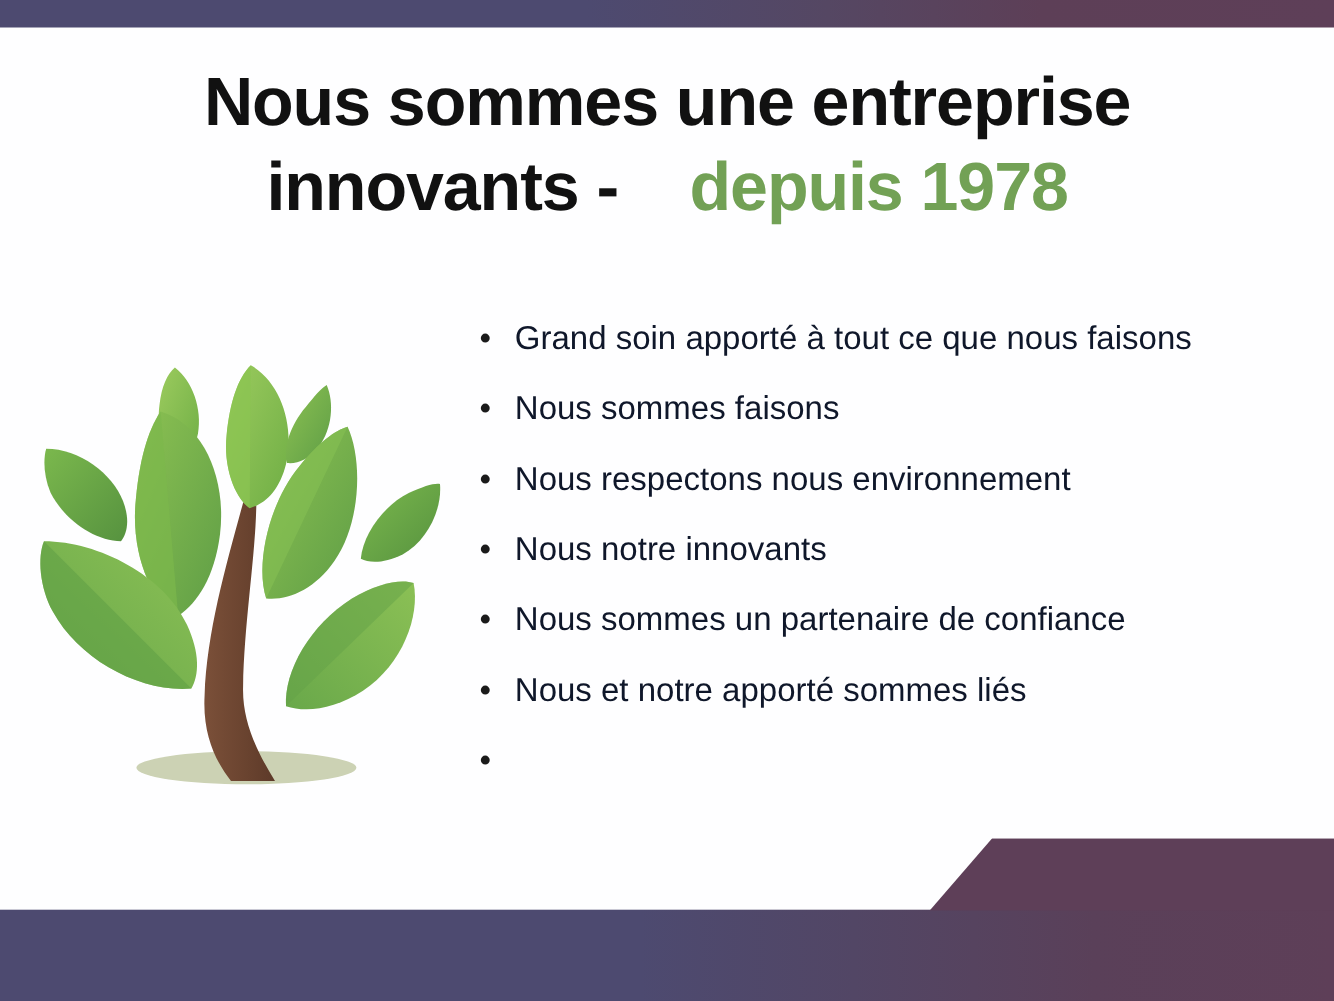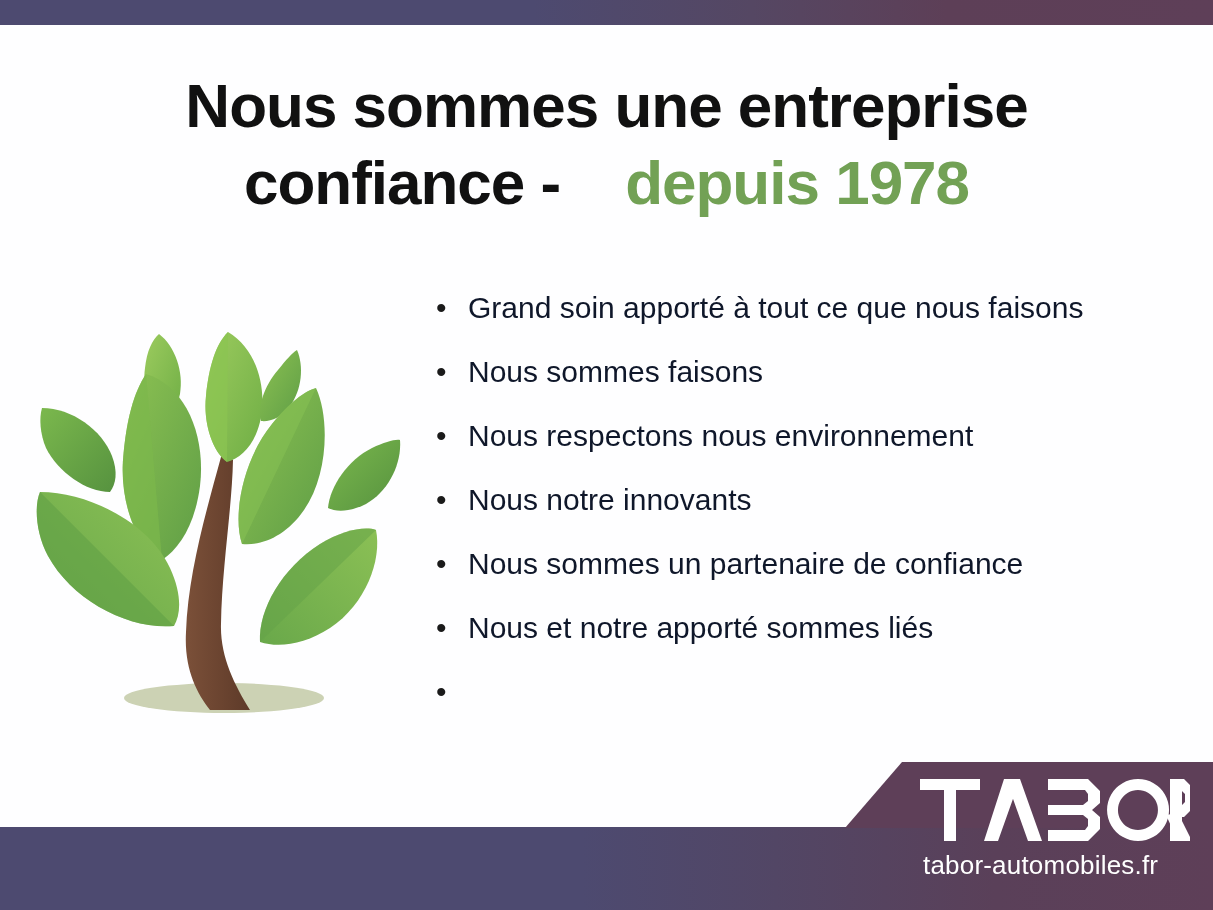--- a/index.html
+++ b/index.html
@@ -43,21 +43,21 @@
   .logo-url{
     position:absolute;left:78px;top:88px;width:270px;
     color:#ffffff;
     font-size:26px;
     letter-spacing:0.2px;
     white-space:nowrap;
   }
 
   
   .headline{
-    position:absolute;left:60px;top:68px;width:1093px;
+    position:absolute;left:60px;top:56px;width:1093px;
     text-align:center;
     font-size:62px;
     font-weight:bold;
     line-height:1.24;
     color:#111111;
     letter-spacing:-1px;
   }
   .headline .accent{color:#72a155;margin-top:28px;}
 
   
@@ -94,21 +94,21 @@
 </head>
 <body>
 
 <div class="slide">
 
   <div class="bar-top"></div>
 
   <div class="headline">
     <div>Nous sommes une entreprise</div>
     <div>
-      <span>confiance -</span>
+      <span>innovants -</span>
       <span>&nbsp;&nbsp;</span>
       <span class="accent">depuis 1978</span>
     </div>
   </div>
 
   <div class="tree">
     <svg viewBox="0 0 392 418" width="392" height="418" xmlns="http://www.w3.org/2000/svg">
       <defs>
         <linearGradient id="lg1" x1="0" y1="0" x2="1" y2="1">
           <stop offset="0%" stop-color="#9ccb5e"></stop>
@@ -196,34 +196,14 @@
     <div class="bullet-row">
       <div class="bullet-dot">•</div>
     </div>
 
   </div>
 
   <div class="bar-bottom"></div>
 
   <div class="logo-panel"></div>
 
-  <div class="logo-block">
-    <div class="logo-mark">
-      <svg viewBox="0 0 270 62" width="270" height="62" xmlns="http://www.w3.org/2000/svg">
-
-        <path d="M0 0 H60 V11 H36 V62 H24 V11 H0 Z" fill="#ffffff"></path>
-
-        <path d="M84 0 H100 L78 62 H64 Z M100 0 L122 62 H108 L92 17 Z" fill="#ffffff"></path>
-
-        <path d="M128 0 H168 L180 12 V24 L172 31 L180 38 V50 L168 62 H128 V51 H165 L168 47 V40 L163 36 H128 V26 H163 L168 22 V15 L165 11 H128 Z" fill="#ffffff"></path>
-
-        <path d="M218 0 a31 31 0 1 0 0.1 0 Z M218 11 a20 20 0 1 1 -0.1 0 Z" fill="#ffffff"></path>
-
-        <path d="M252 0 H270 V11 H263 V62 H252 Z" fill="#ffffff" opacity="0"></path>
-        <path d="M250 0 H262 V62 H250 Z" fill="#ffffff"></path>
-        <path d="M250 0 H264 L276 12 V26 L264 38 H250 V28 H260 L265 23 V15 L260 10 H250 Z" fill="#ffffff"></path>
-        <path d="M258 34 L272 62 H258 L246 36 Z" fill="#ffffff"></path>
-      </svg>
-    </div>
-    <div class="logo-url">tabor-automobiles.fr</div>
-  </div>
 
 </div>
 
 </body></html>

